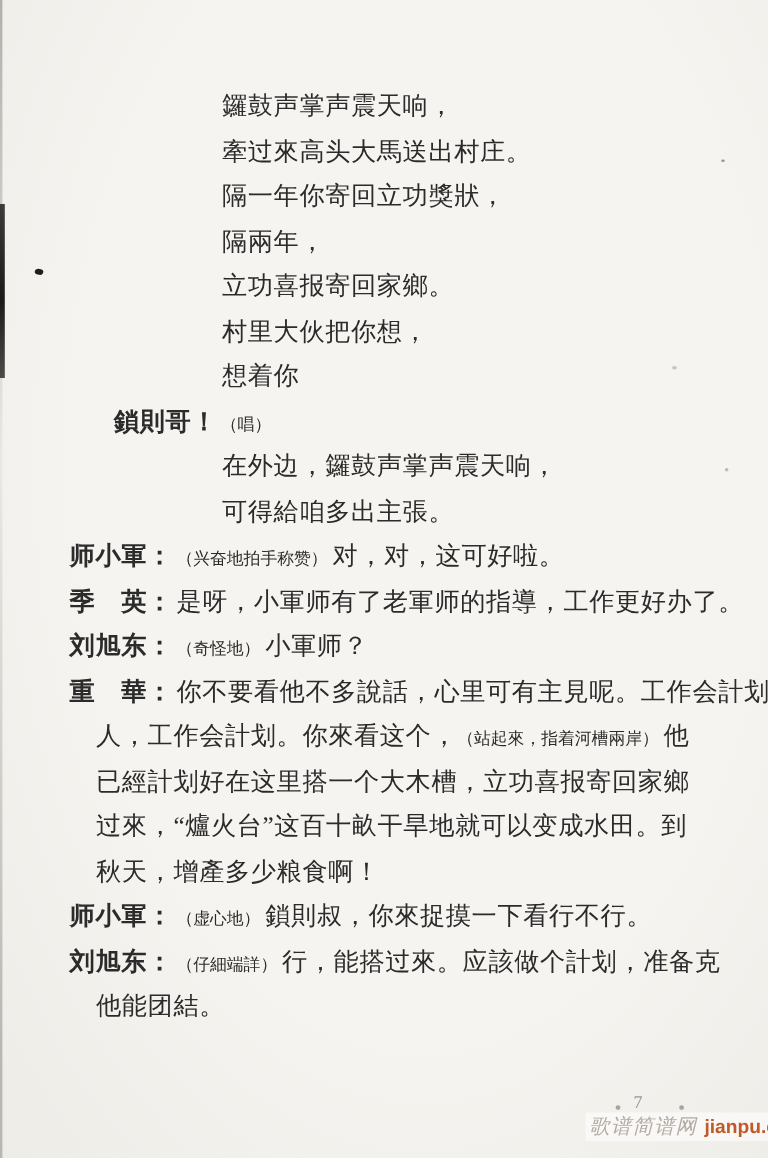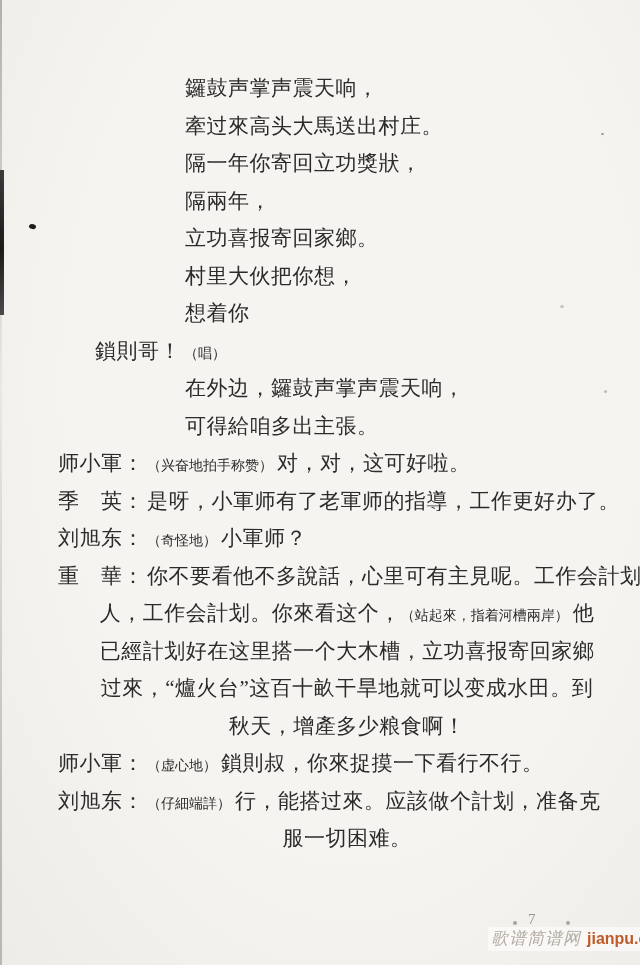--- a/index.html
+++ b/index.html
@@ -37,23 +37,23 @@
 
   
   .script-text { position: absolute; top: 70px; left: 58px; right: 26px; }
   .line {
     height: 37.5px; line-height: 37.5px;
     font-size: 21px; white-space: nowrap;
     letter-spacing: 0.5px;
   }
   .line.verse { margin-left: 127px; }
   .line.call  { margin-left: 37px; }
-  .line.wrap  { margin-left: 22px; text-align: center; }
+  .line.wrap  { margin-left: 22px; }
   .seg-name {
-    font-weight: normal;
+    font-weight: bold;
     display: inline-block; min-width: 89px;
   }
   .seg-dir { font-size: 14px; letter-spacing: 0; }
   .seg-dir + .seg-text { margin-left: 4px; }
 
   
   .footer { position: absolute; left: 0; top: 905px; width: 640px; height: 60px; }
   .page-number {
     position: absolute; left: 528px; top: 6px;
     font-size: 15px; color: #9b958d;
@@ -99,21 +99,21 @@
       <div class="line speaker"><span class="seg-name">师小軍：</span><span class="seg-dir">（兴奋地拍手称赞）</span><span class="seg-text">对，对，这可好啦。</span></div>
       <div class="line speaker"><span class="seg-name">季　英：</span><span class="seg-text">是呀，小軍师有了老軍师的指導，工作更好办了。</span></div>
       <div class="line speaker"><span class="seg-name">刘旭东：</span><span class="seg-dir">（奇怪地）</span><span class="seg-text">小軍师？</span></div>
       <div class="line speaker"><span class="seg-name">重　華：</span><span class="seg-text">你不要看他不多說話，心里可有主見呢。工作会計划</span></div>
       <div class="line wrap"><span class="seg-text">人，工作会計划。你來看这个，</span><span class="seg-dir">（站起來，指着河槽兩岸）</span><span class="seg-text">他</span></div>
       <div class="line wrap"><span class="seg-text">已經計划好在这里搭一个大木槽，立功喜报寄回家鄉</span></div>
       <div class="line wrap"><span class="seg-text">过來，“爐火台”这百十畝干旱地就可以变成水田。到</span></div>
       <div class="line wrap"><span class="seg-text">秋天，增產多少粮食啊！</span></div>
       <div class="line speaker"><span class="seg-name">师小軍：</span><span class="seg-dir">（虚心地）</span><span class="seg-text">鎖則叔，你來捉摸一下看行不行。</span></div>
       <div class="line speaker"><span class="seg-name">刘旭东：</span><span class="seg-dir">（仔細端詳）</span><span class="seg-text">行，能搭过來。应該做个計划，准备克</span></div>
-      <div class="line wrap"><span class="seg-text">服一切困难。</span></div>
+      <div class="line wrap"><span class="seg-text">他能团結。</span></div>
     </div>
 
   <div class="footer">
     <span class="pn-dot left"></span>
     <span class="page-number">7</span>
     <span class="pn-dot right"></span>
     <div class="watermark">
       <span class="wm-site">歌谱简谱网</span><span class="wm-url">jianpu.cn</span>
     </div>
   </div>

